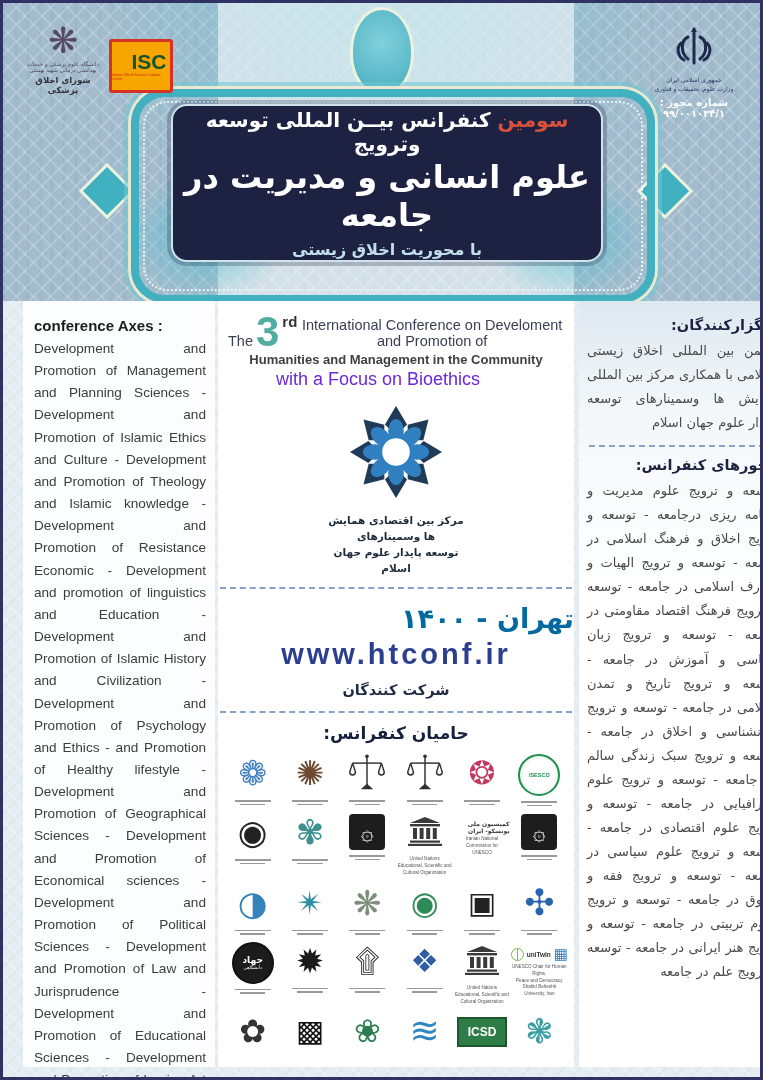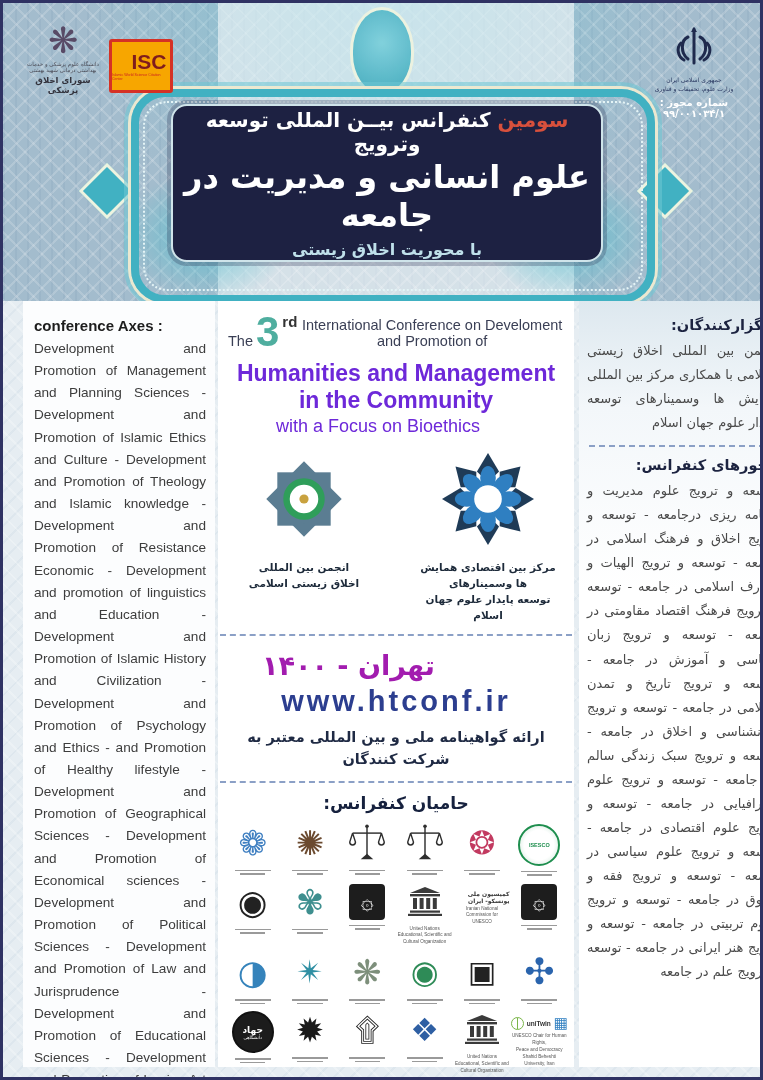--- a/index.html
+++ b/index.html
@@ -38,21 +38,21 @@
   .bn2{font-size:32px;font-weight:bold;color:#fff;margin-top:2px;}
   .bn3{font-size:16px;font-weight:bold;color:#bfe0ea;margin-top:6px;}
   
   .med-logo{position:absolute;left:18px;top:20px;width:84px;text-align:center;color:#4c4158;}
   .med-glyph{font-size:36px;line-height:1;color:#584a66;}
   .med-l1{font-size:5.5px;color:#4a4a55;margin-top:2px;}
   .med-l2{font-size:8.5px;font-weight:bold;color:#33333d;margin-top:2px;}
   .isc-box{position:absolute;left:106px;top:36px;width:58px;height:48px;background:#f7a600;
     border:3px solid #d53125;border-radius:3px;display:flex;flex-direction:column;
     align-items:center;justify-content:center;}
-  .isc-txt{font-family:"Liberation Sans",sans-serif;font-size:21px;font-weight:bold;color:#7f1d1d;line-height:1;margin-left:16px;}
+  .isc-txt{font-family:"Liberation Sans",sans-serif;font-size:21px;font-weight:bold;color:#14532d;line-height:1;margin-left:16px;}
   .isc-sub{font-size:3.6px;color:#c22;margin-top:1px;font-family:"Liberation Sans",sans-serif;}
   
   .gov{position:absolute;right:14px;top:20px;width:104px;text-align:center;}
   .gov svg{width:44px;height:48px;}
   .gov-l1,.gov-l2{font-size:6px;color:#27355e;line-height:1.5;}
   .gov-lic{font-size:10px;font-weight:bold;color:#fff;margin-top:4px;}
   
   .lower{position:absolute;top:298px;left:0;right:0;bottom:0;background-color:#e6edf2;
     background-image:repeating-linear-gradient(45deg, rgba(255,255,255,.25) 0 2px, transparent 2px 12px),
       repeating-linear-gradient(-45deg, rgba(160,185,205,.12) 0 2px, transparent 2px 12px);}
@@ -65,26 +65,26 @@
   .right-col{left:576px;width:208px;background:linear-gradient(180deg,#dde8ef 0%,#f3f7fa 14%,#fff 38%);
     padding:16px 10px 7px 8px;direction:rtl;}
   .rc-h{font-size:14.5px;font-weight:bold;color:#1c2340;margin-bottom:6px;}
   .rc-p{font-size:13px;color:#4a4a4a;line-height:1.85;text-align:justify;}
   .dash-hr{border:none;border-top:2px dashed #8ba0c6;margin:10px 2px;}
   
   .title-block{text-align:center;color:#3a3f55;font-family:"Liberation Sans",sans-serif;padding:6px 10px 0;}
   .t1{font-size:14.5px;display:flex;align-items:flex-end;justify-content:center;gap:3px;}
   .t1 .big3{font-size:42px;line-height:.8;font-weight:bold;color:#4fae9f;}
   .t1 .ord{font-size:15px;font-weight:bold;color:#333;align-self:flex-start;margin-top:-2px;}
-  .t2{font-size:23px;font-weight:bold;color:#6d28d9;margin-top:11px;}
+  .t2{font-size:13px;font-weight:bold;color:#404040;margin-top:3px;}
   .t3{font-size:18px;color:#6d28d9;padding-right:36px;margin-top:2px;}
   .logos-row{display:flex;justify-content:center;gap:44px;margin-top:16px;}
   .org-logo{width:140px;text-align:center;}
   .org-cap{font-size:10.5px;font-weight:bold;color:#1d2a3a;line-height:1.55;margin-top:10px;direction:rtl;}
-  .city{margin-top:14px;font-size:27px;font-weight:bold;color:#a21caf;text-align:left;direction:rtl;padding-left:44px;}
+  .city{margin-top:14px;font-size:27px;font-weight:bold;color:#0369a1;text-align:right;direction:rtl;padding-left:44px;}
   .website{font-family:"Liberation Sans",sans-serif;font-size:29px;font-weight:bold;color:#2c3e8f;
     letter-spacing:3px;text-align:center;margin-top:4px;}
   .cert{font-size:14.5px;font-weight:bold;color:#1f2a44;text-align:center;margin-top:8px;
     line-height:1.55;direction:rtl;}
   .sp-title{font-size:17px;font-weight:bold;color:#16213e;text-align:center;margin-top:8px;direction:rtl;}
   .sponsor-grid{margin-top:8px;padding:0 6px;}
   .sp-row{display:flex;justify-content:space-around;align-items:flex-start;margin-bottom:4px;}
   .sp-cell{width:55px;display:flex;flex-direction:column;align-items:center;}
   .sp-glyph{height:44px;display:flex;align-items:center;justify-content:center;line-height:1;}
   .sp-ic{width:36px;height:40px;margin:2px 0;}
@@ -175,32 +175,20 @@
           <span class="ord">rd</span>
           <span>International Conference on Develoment and Promotion of</span>
         </div>
         <div class="t2">Humanities and Management in the Community</div>
         <div class="t3">with a Focus on Bioethics</div>
       </div>
 
       <div class="logos-row">
         <div class="org-logo">
           <svg width="92" height="92" viewBox="0 0 100 100">
-            <rect x="26" y="26" width="48" height="48" fill="none" stroke="#5b7d92" stroke-width="10"></rect>
-            <rect x="26" y="26" width="48" height="48" fill="none" stroke="#5b7d92" stroke-width="10" transform="rotate(45 50 50)"></rect>
-            <circle cx="50" cy="50" r="19" fill="#fff" stroke="#2f9e5a" stroke-width="7"></circle>
-            <circle cx="50" cy="50" r="5" fill="#c9a23f"></circle>
-          </svg>
-          <div class="org-cap">
-            <div>انجمن بین المللی</div>
-            <div>اخلاق زیستی اسلامی</div>
-          </div>
-        </div>
-        <div class="org-logo">
-          <svg width="92" height="92" viewBox="0 0 100 100">
             <g fill="#1f3b57">
               <path d="M50 0 L62 20 L50 32 L38 20 Z"></path>
               <path d="M50 0 L62 20 L50 32 L38 20 Z" transform="rotate(45 50 50)"></path>
               <path d="M50 0 L62 20 L50 32 L38 20 Z" transform="rotate(90 50 50)"></path>
               <path d="M50 0 L62 20 L50 32 L38 20 Z" transform="rotate(135 50 50)"></path>
               <path d="M50 0 L62 20 L50 32 L38 20 Z" transform="rotate(180 50 50)"></path>
               <path d="M50 0 L62 20 L50 32 L38 20 Z" transform="rotate(225 50 50)"></path>
               <path d="M50 0 L62 20 L50 32 L38 20 Z" transform="rotate(270 50 50)"></path>
               <path d="M50 0 L62 20 L50 32 L38 20 Z" transform="rotate(315 50 50)"></path>
             </g>
@@ -220,21 +208,20 @@
             <div>مرکز بین اقتصادی همایش ها وسمینارهای</div>
             <div>توسعه پایدار علوم جهان اسلام</div>
           </div>
         </div>
       </div>
 
       <hr class="dash-hr">
       <div class="city">تهران - ۱۴۰۰</div>
       <div class="website">www.htconf.ir</div>
       <div class="cert">
-        <div>ارائه گواهینامه ملی و بین المللی معتبر به</div>
         <div>شرکت کنندگان</div>
       </div>
       <hr class="dash-hr">
       <div class="sp-title">حامیان کنفرانس:</div>
       <div class="sponsor-grid">
           <div class="sp-row">
             <div class="sp-cell">
               <div class="sp-glyph" style="color:#3f7fc1;font-size:34px">❁</div>
               <div class="scrib">
                 <i></i>

